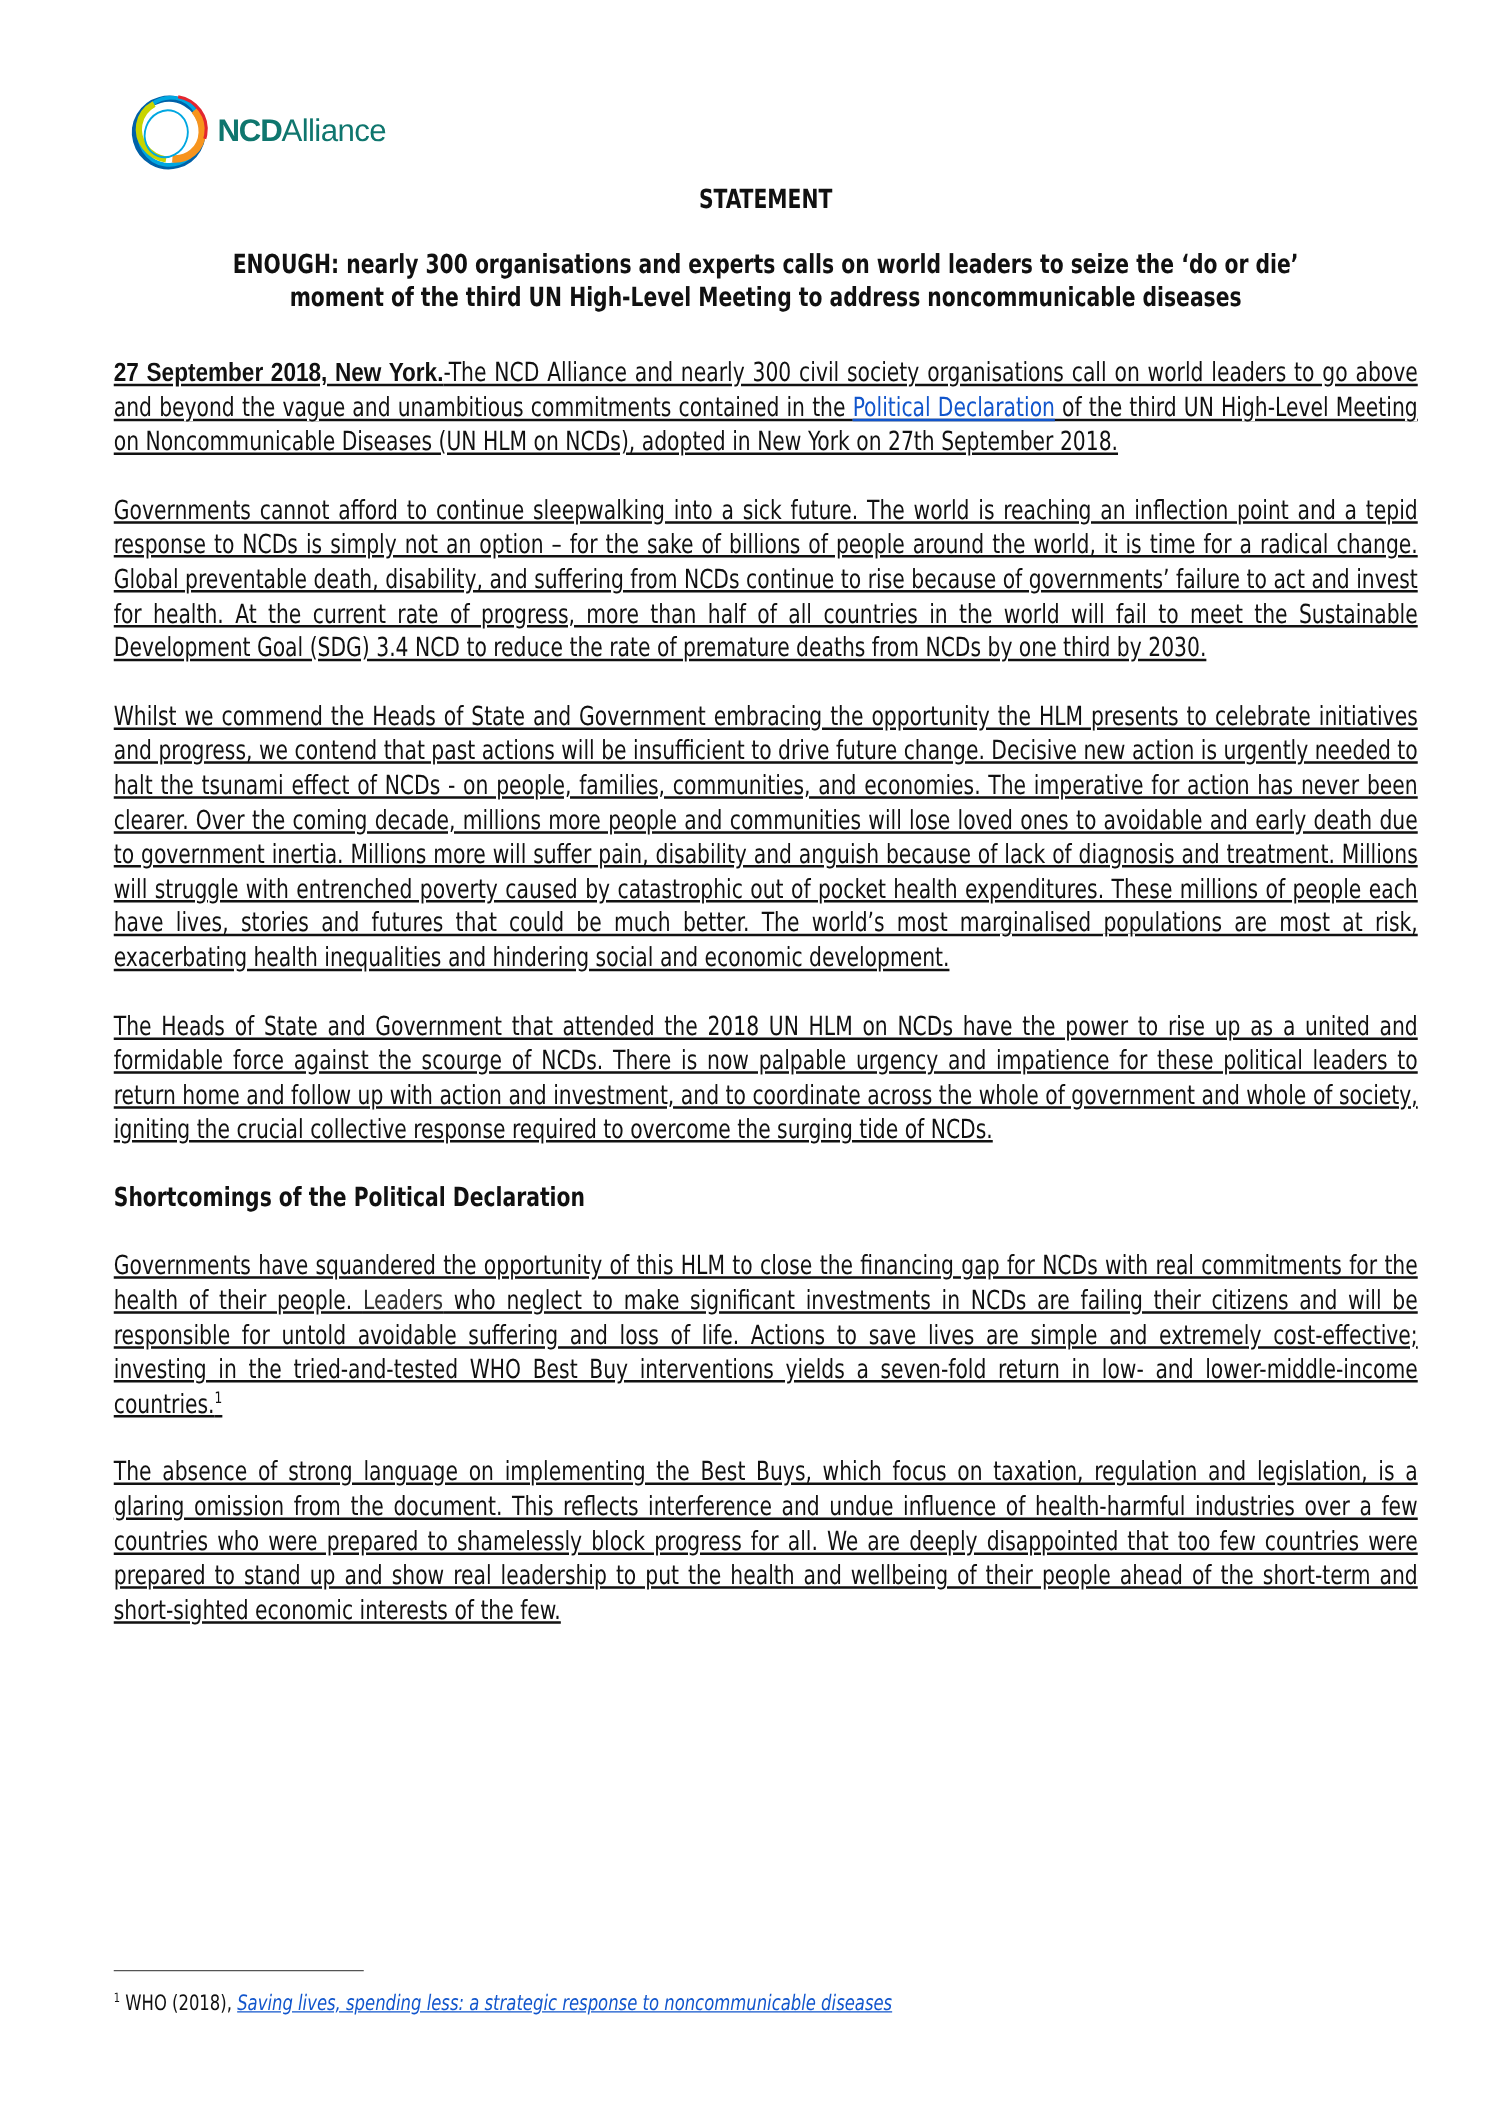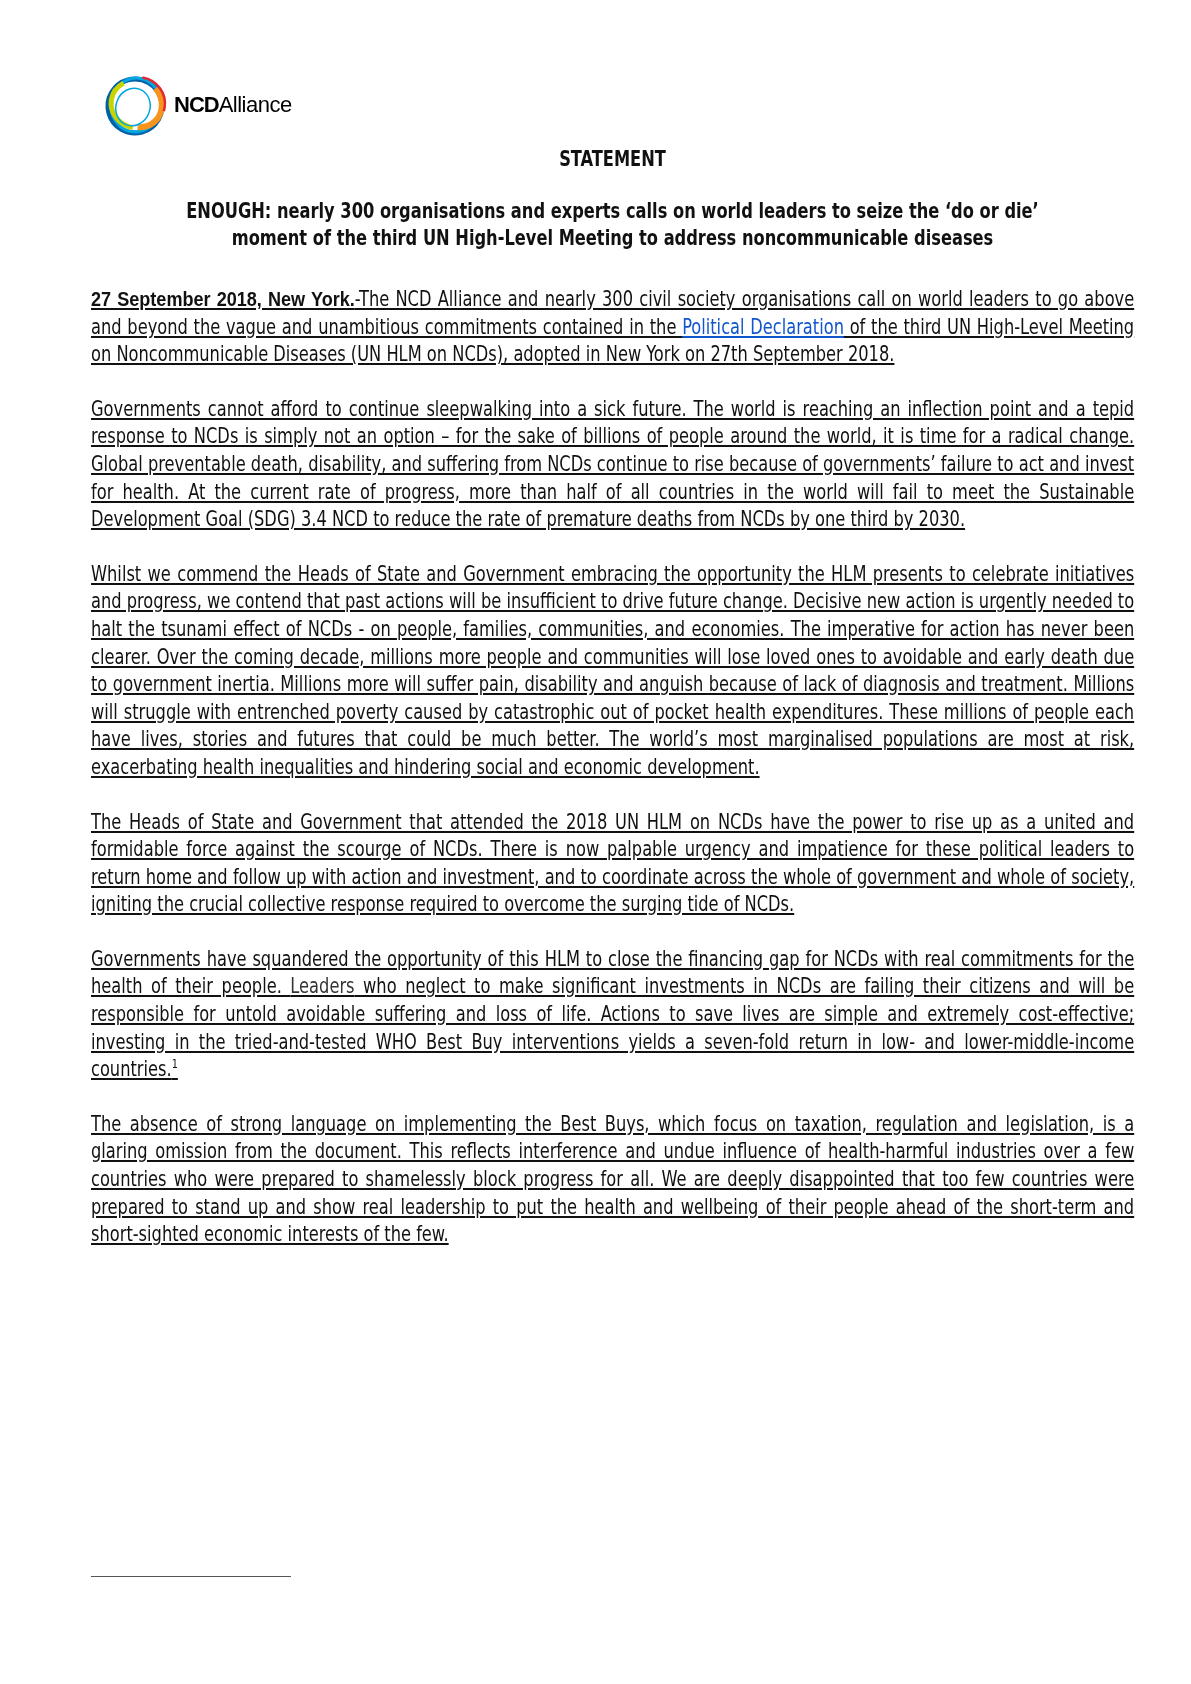--- a/index.html
+++ b/index.html
@@ -1,21 +1,21 @@
 <!DOCTYPE html>
 <html><head>
 <meta charset="utf-8">
 <style>
   html, body { margin: 0; padding: 0; background: #ffffff; }
   body { width: 1191px; height: 1684px; position: relative; overflow: hidden;
          font-family: "DejaVu Sans Condensed", "Liberation Sans Narrow", "Liberation Sans", sans-serif; color: #111; }
   .page { position: absolute; left: 0; top: 0; width: 1191px; height: 1684px; }
   .logo { position: absolute; left: 102px; top: 73px; height: 64px; display: flex; align-items: center; }
   .logo svg { width: 66px; height: 66px; }
-  .logo-text { font-family: "Liberation Sans", sans-serif; font-size: 22px; margin-left: 6px; letter-spacing: -0.5px; color: #000000; }
+  .logo-text { font-family: "Liberation Sans", sans-serif; font-size: 25px; margin-left: 6px; letter-spacing: -0.5px; color: #0f766e; }
   .logo-text b { font-weight: 700; letter-spacing: -1px; }
   .doc { position: absolute; left: 91px; top: 144px; width: 1043px; }
   .doc p, .doc h1, .doc h2, .doc h3 { margin: 0; }
   .kicker { text-align: center; font-weight: 700; font-size: 21px; transform: scaleX(0.86); transform-origin: center; height: 30px; line-height: 30px; }
   .title { text-align: center; font-weight: 700; font-size: 21px; line-height: 27px; margin-top: 24px !important; transform: scaleX(0.86); transform-origin: center; }
   .body { font-size: 21px; line-height: 27.6px; text-align: justify; }
   .body p { margin-top: 27px; transform-origin: left top; text-decoration: underline; }
   .condensed { display: block; width: 116.3%; transform: scaleX(0.86); transform-origin: left top; text-align: justify; }
   .lead-date { font-family: "Liberation Sans", sans-serif; font-weight: 700; }
   .link { color: #1155cc; text-decoration: underline; }
@@ -60,26 +60,32 @@
       </p>
 
       <p>
         <span class="condensed">Whilst we commend the Heads of State and Government embracing the opportunity the HLM presents to celebrate initiatives and progress, we contend that past actions will be insufficient to drive future change. Decisive new action is urgently needed to halt the tsunami effect of NCDs - on people, families, communities, and economies. The imperative for action has never been clearer. Over the coming decade, millions more people and communities will lose loved ones to avoidable and early death due to government inertia. Millions more will suffer pain, disability and anguish because of lack of diagnosis and treatment. Millions will struggle with entrenched poverty caused by catastrophic out of pocket health expenditures. These millions of people each have lives, stories and futures that could be much better. The world’s most marginalised populations are most at risk, exacerbating health inequalities and hindering social and economic development.</span>
       </p>
 
       <p>
         <span class="condensed">The Heads of State and Government that attended the 2018 UN HLM on NCDs have the power to rise up as a united and formidable force against the scourge of NCDs. There is now palpable urgency  and impatience for these political leaders to return home and follow up with action and investment, and to coordinate across the whole of government and whole of society, igniting the crucial collective response required to overcome the surging tide of NCDs.</span>
       </p>
 
+      <h3 class="section-h" style="margin-top:27px">
+        <span class="condensed">Shortcomings of the Political Declaration</span>
+      </h3>
 
       <p>
         <span class="condensed"><span>Governments have squandered the opportunity of this HLM to close the financing gap for NCDs with real commitments for the health of their people. </span><span class="leaders">Leaders</span><span> who neglect to make significant investments in NCDs are failing their citizens and will be responsible for untold avoidable suffering and loss of life. Actions to save lives are simple and extremely cost-effective; investing in the tried-and-tested WHO Best Buy interventions yields a seven-fold return in low- and lower-middle-income countries.</span><sup>1</sup></span>
       </p>
 
       <p>
         <span class="condensed">The absence of strong language on implementing the Best Buys, which focus on taxation, regulation and legislation, is a glaring omission from the document. This reflects interference and undue influence of health-harmful industries over a few countries who were prepared to shamelessly block progress for all. We are deeply disappointed that too few countries were prepared to stand up and show real leadership to put the health and wellbeing of their people ahead of the short-term and short-sighted economic interests of the few.</span>
       </p>
     </div>
   </div>
 
   <div class="fn-rule"></div>
+  <div class="footnote">
+    <span class="condensed"><sup>1</sup><span> WHO (2018), </span><a class="fn-link">Saving lives, spending less: a strategic response to noncommunicable diseases</a></span>
+  </div>
 
 </div>
 
 </body></html>

